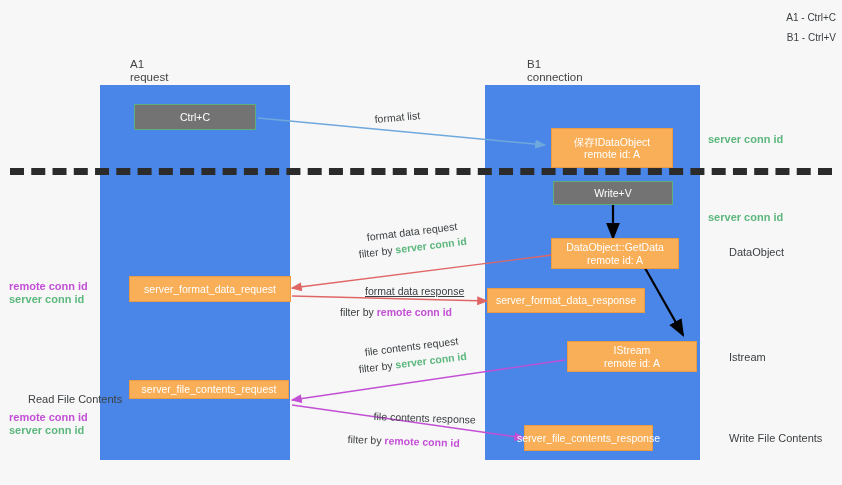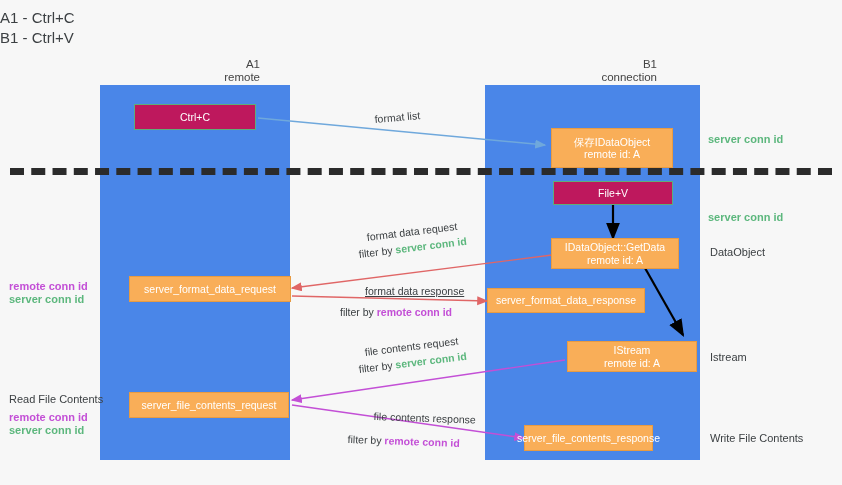--- a/index.html
+++ b/index.html
@@ -9,48 +9,48 @@
     font-family:"Liberation Sans", sans-serif;
     color:#3c4043;
     overflow:hidden;
     position:relative;
   }
   #canvas{position:absolute;left:0;top:0;width:842px;height:485px;}
 
   
   .title{
     position:absolute;left:0;top:8px;width:836px;
-    text-align:left;font-size:15px;line-height:20px;color:#3c4043;
+    text-align:right;font-size:10px;line-height:20px;color:#3c4043;
   }
 
   
   .lane-head{
-    position:absolute;text-align:right;font-size:11.5px;line-height:13px;color:#444;
+    position:absolute;text-align:left;font-size:11.5px;line-height:13px;color:#444;
   }
   .lane-head .big{display:block;}
   .lane-head .small{display:block;}
 
   
   .lane{position:absolute;background:#4a86e8;}
   #lane-a{left:100px;top:85px;width:190px;height:375px;}
   #lane-b{left:485px;top:85px;width:215px;height:375px;}
 
   
   .box{
     position:absolute;box-sizing:border-box;
     display:flex;flex-direction:column;align-items:center;justify-content:center;
     font-size:10.5px;line-height:12.5px;color:#ffffff;text-align:center;
   }
-  .box.green{background:#be185d;border:1px solid #5fae79;}
+  .box.green{background:#737373;border:1px solid #5fae79;}
   .box.orange{background:#f9ae58;border:1px solid #e89b42;}
   .box .l2{display:block;}
 
   
   .side{position:absolute;font-size:11px;line-height:14px;}
-  .side.plain{color:#3c4043;}
+  .side.plain{color:#3c4043;margin-left:19px;}
   .green-t{color:#5cb77d;font-weight:bold;}
   .purple-t{color:#c34fd6;font-weight:bold;}
 
   
   .cap{
     position:absolute;font-size:10.5px;line-height:14px;color:#3c4043;
     white-space:nowrap;
   }
   .cap.rot{transform-origin:left top;}
 
@@ -66,21 +66,21 @@
 
 <div id="canvas">
 
   <div class="title">
     <div>A1 - Ctrl+C</div>
     <div>B1 - Ctrl+V</div>
   </div>
 
   <div class="lane-head" style="left:130px;top:58px;width:130px;">
     <span class="big">A1</span>
-    <span class="small">remote</span>
+    <span class="small">request</span>
   </div>
   <div class="lane-head" style="left:527px;top:58px;width:130px;">
     <span class="big">B1</span>
     <span class="small">connection</span>
   </div>
 
   <div class="lane" id="lane-a"></div>
   <div class="lane" id="lane-b"></div>
 
   <svg xmlns="http://www.w3.org/2000/svg">
@@ -119,42 +119,42 @@
   <div class="box green" style="left:134px;top:104px;width:122px;height:26px;">
     <span>Ctrl+C</span>
   </div>
 
   <div class="box orange" style="left:551px;top:128px;width:122px;height:40px;">
     <span>保存IDataObject</span>
     <span class="l2">remote id: A</span>
   </div>
 
   <div class="box green" style="left:553px;top:181px;width:120px;height:24px;">
-    <span>File+V</span>
+    <span>Write+V</span>
   </div>
 
   <div class="box orange" style="left:551px;top:238px;width:128px;height:31px;">
-    <span>IDataObject::GetData</span>
+    <span>DataObject::GetData</span>
     <span class="l2">remote id: A</span>
   </div>
 
   <div class="box orange" style="left:487px;top:288px;width:158px;height:25px;">
     <span>server_format_data_response</span>
   </div>
 
   <div class="box orange" style="left:129px;top:276px;width:162px;height:26px;">
     <span>server_format_data_request</span>
   </div>
 
   <div class="box orange" style="left:567px;top:341px;width:130px;height:31px;">
     <span>IStream</span>
     <span class="l2">remote id: A</span>
   </div>
 
-  <div class="box orange" style="left:129px;top:392px;width:160px;height:26px;">
+  <div class="box orange" style="left:129px;top:380px;width:160px;height:19px;">
     <span>server_file_contents_request</span>
   </div>
 
   <div class="box orange" style="left:524px;top:425px;width:129px;height:26px;">
     <span>server_file_contents_response</span>
   </div>
 
   <div class="cap rot" style="left:374px;top:112px;transform:rotate(-5deg);">format list</div>
 
   <div class="cap rot" style="left:366px;top:230px;transform:rotate(-7deg);">format data request</div>

